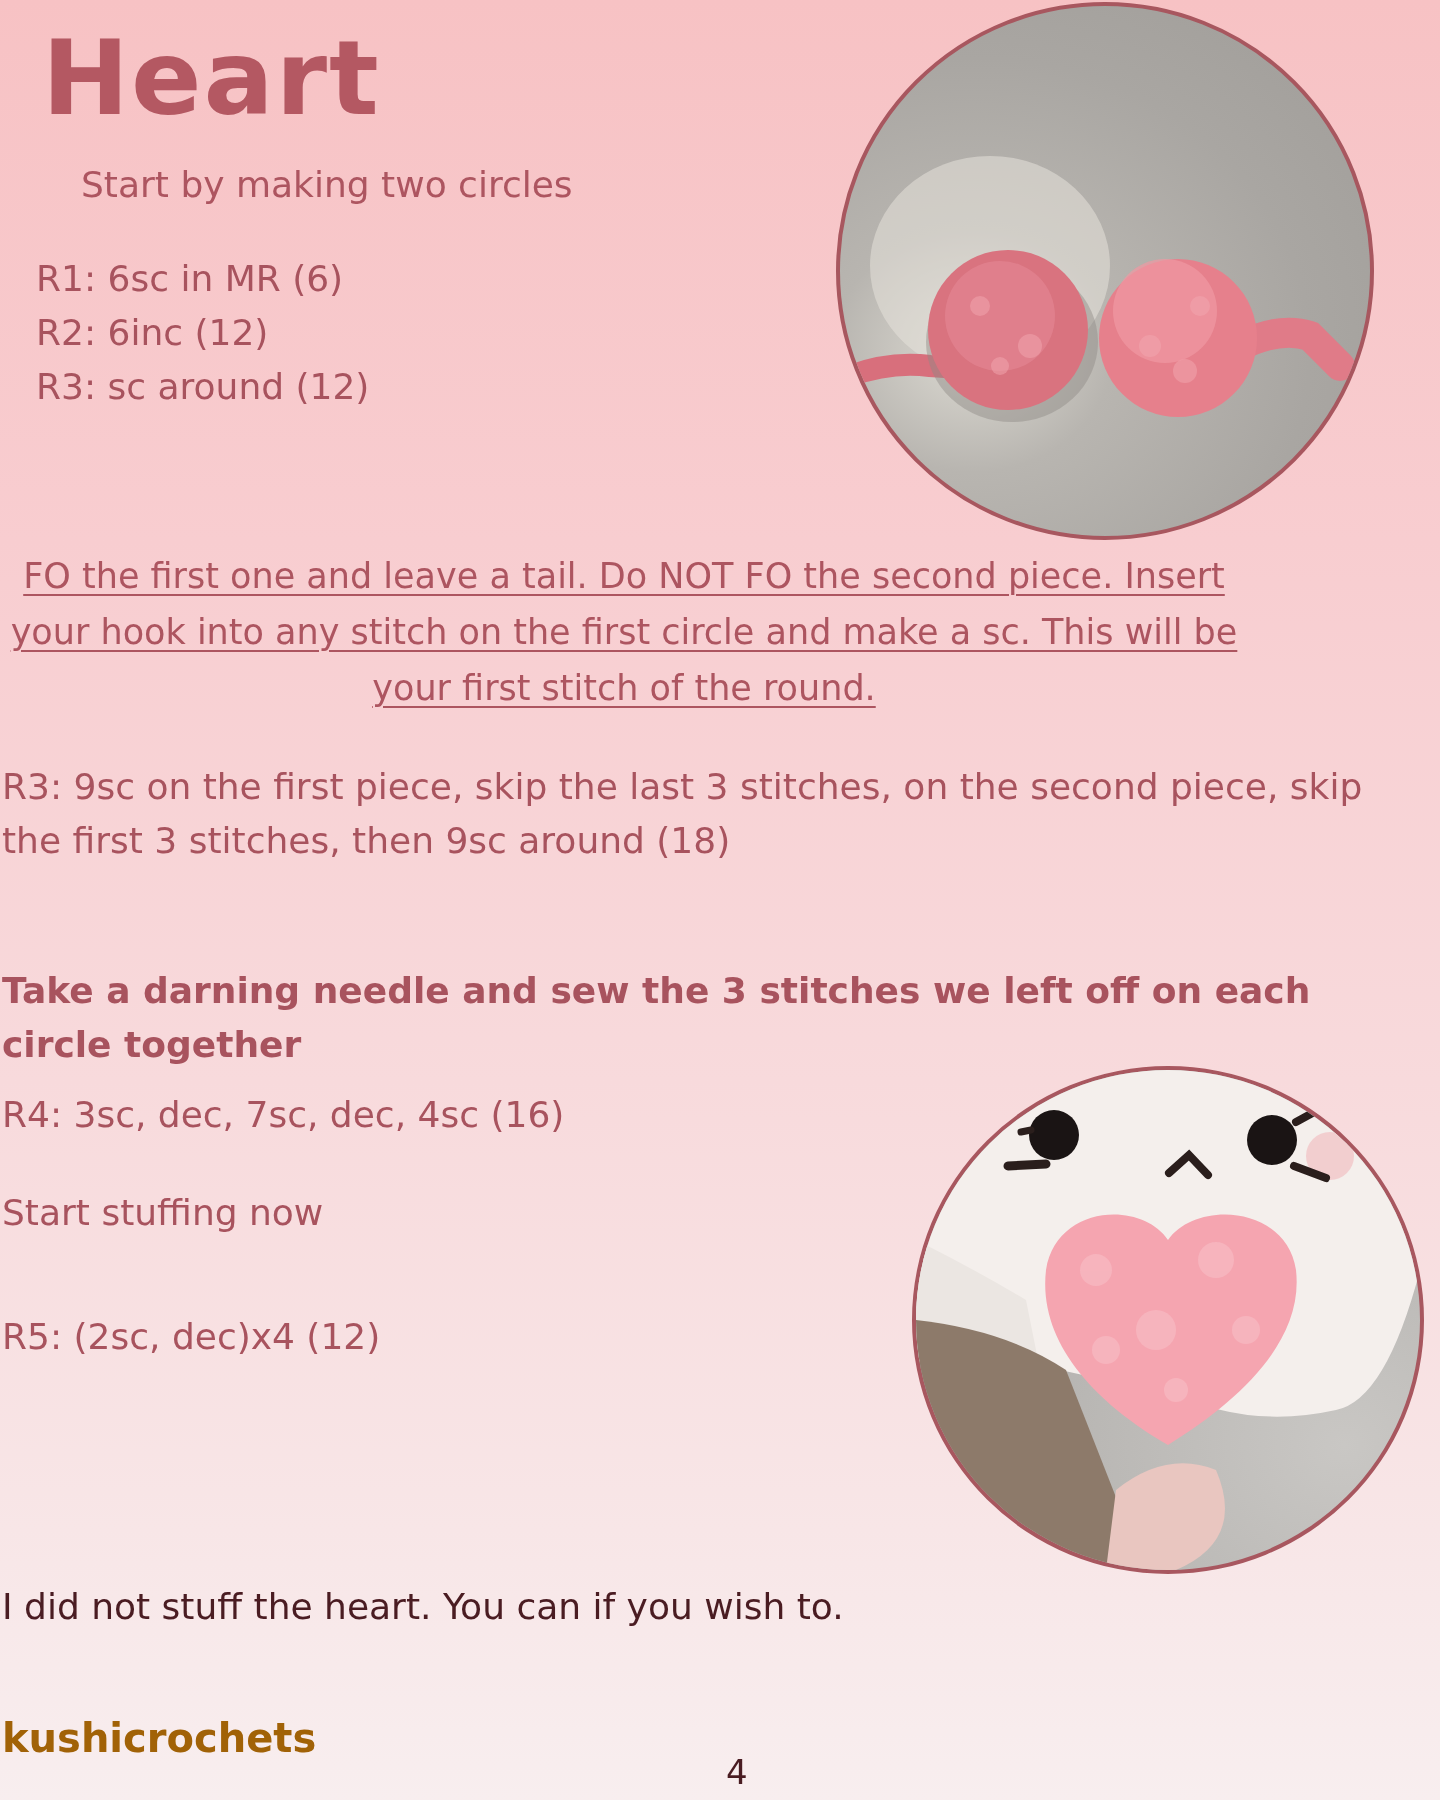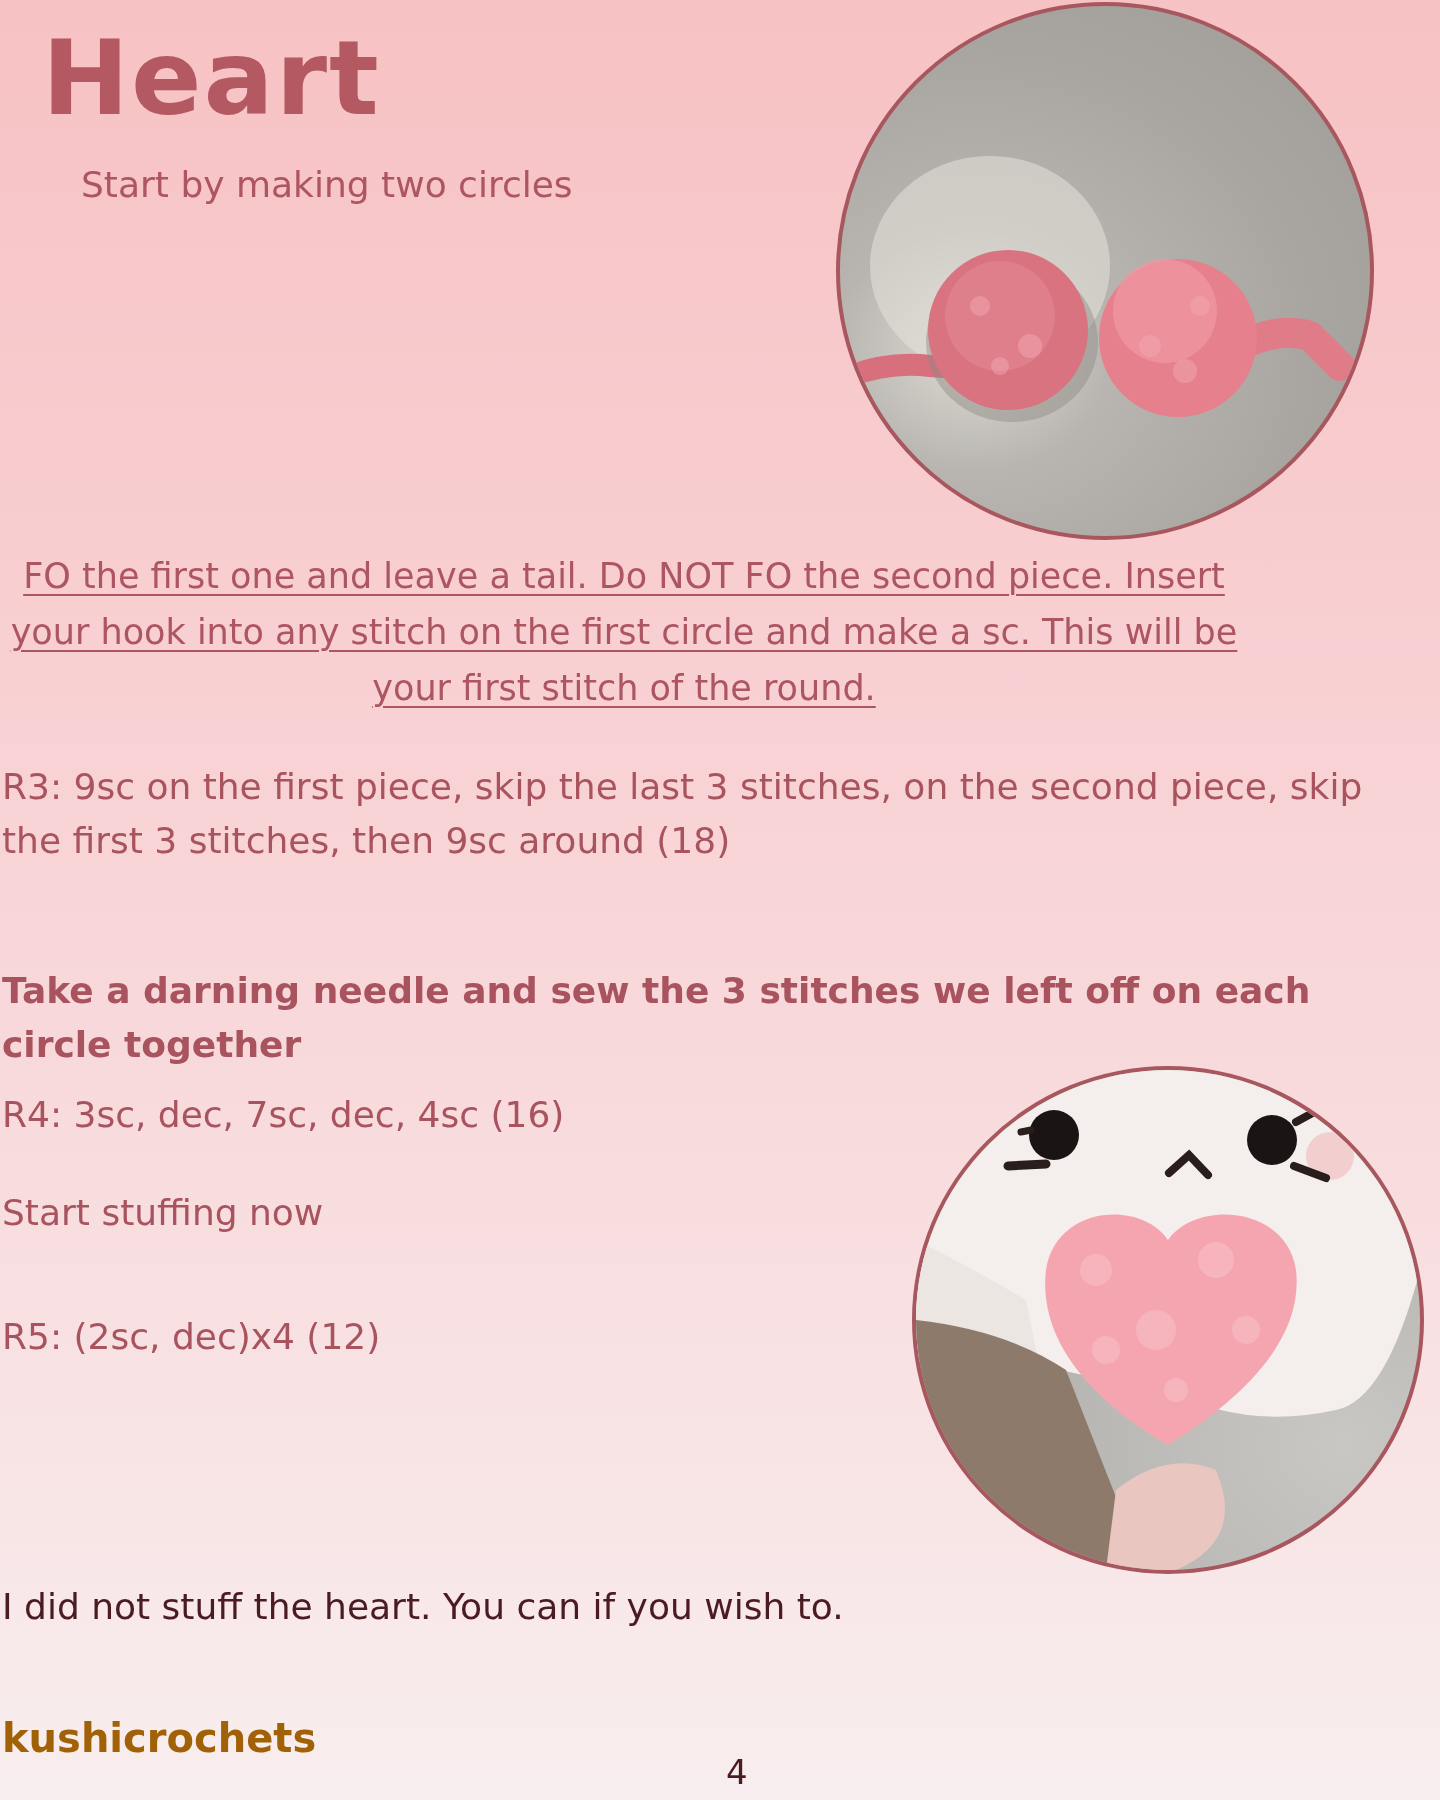--- a/index.html
+++ b/index.html
@@ -43,20 +43,23 @@
   .photo2 { left: 912px; top: 1066px; width: 512px; height: 508px;
     background: radial-gradient(ellipse at 85% 75%, #c9c7c4 0%, #b3b1ae 60%, #a8a6a3 100%); }
 </style>
 </head>
 <body>
 
 <h1 class="abs title">Heart</h1>
 <p class="abs subtitle">Start by making two circles</p>
 
 <div class="abs txt rows1">
+  <div>R1: 6sc in MR (6)</div>
+  <div>R2: 6inc (12)</div>
+  <div>R3: sc around (12)</div>
 </div>
 
 <div class="photo photo1">
   <svg width="530" height="530" viewBox="0 0 530 530">
     <ellipse cx="150" cy="260" rx="120" ry="110" fill="#e5e2da" opacity="0.55"></ellipse>
     <path d="M10 370 Q50 355 90 360 L120 362" stroke="#d86f7c" stroke-width="22" fill="none" stroke-linecap="round"></path>
     <path d="M400 340 Q440 320 470 330 L500 360" stroke="#e07b88" stroke-width="30" fill="none" stroke-linecap="round"></path>
     <ellipse cx="172" cy="336" rx="86" ry="80" fill="#8e8a86" opacity="0.45"></ellipse>
     <circle cx="168" cy="324" r="80" fill="#d9737f"></circle>
     <circle cx="160" cy="310" r="55" fill="#e28592" opacity="0.7"></circle>

